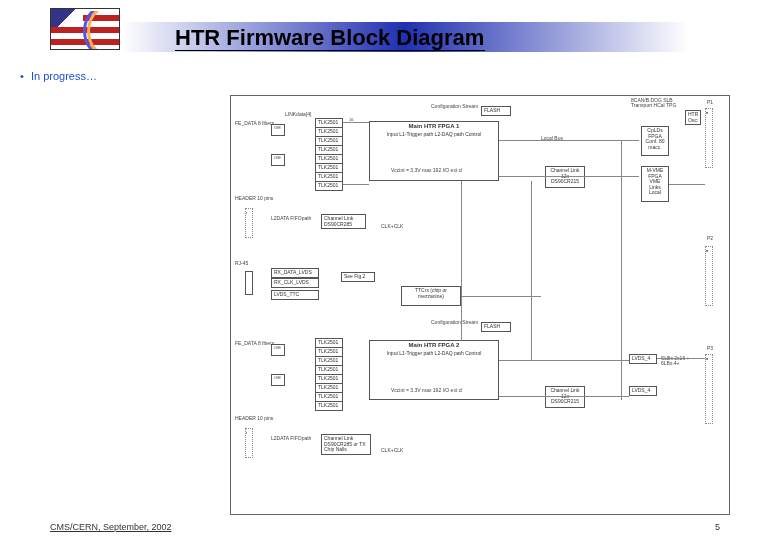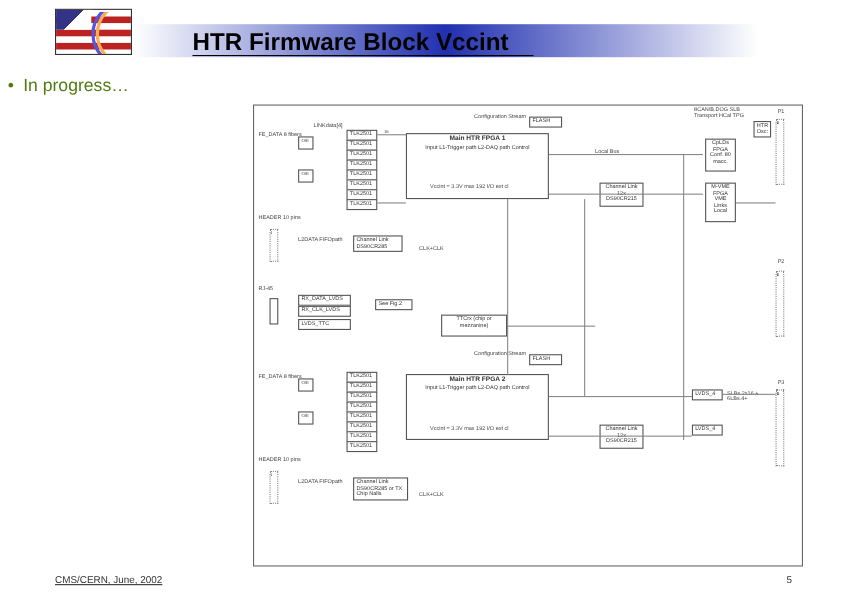--- a/index.html
+++ b/index.html
@@ -7,21 +7,21 @@
 .logo{position:absolute;left:50px;top:8px;width:70px;height:42px;border:1px solid #333;background:#fff}
 .logo-stripes{position:absolute;left:0;top:0;width:100%;height:100%}
 .stripe{height:6px;background:#b22;margin-top:6px}
 .logo-flag{position:absolute;left:0;top:0;width:32px;height:18px;background:linear-gradient(135deg,#338 50%,#fff 50%)}
 .logo-swoosh{position:absolute;right:2px;top:2px;width:34px;height:38px;overflow:hidden}
 .swoosh-stroke{position:absolute;width:60px;height:60px;border:3px solid #fa5;border-radius:50%;right:-30px;top:-10px}
 .swoosh-stroke.b{border-color:#55d;right:-26px}
 .title-bar{position:absolute;left:50px;top:22px;right:20px;height:30px;background:linear-gradient(90deg,#fff 0%,#fff 10%,#2030b0 50%,#fff 90%);z-index:-1}
 .title{position:absolute;left:175px;top:25px;font-size:22px;font-weight:bold;color:#000}
 .title-underline{position:absolute;left:175px;top:50px;width:310px;height:1px;border-bottom:1px solid #000}
-.bullet{position:absolute;left:7px;top:70px;font-size:16px;color:#4d7c0f}
+.bullet{position:absolute;left:20px;top:70px;font-size:11px;color:#1d4ed8}
 .bullet::before{content:"• ";margin-right:4px}
 .footer-left{position:absolute;left:50px;bottom:8px;font-size:9px;color:#333;text-decoration:underline}
 .footer-right{position:absolute;right:60px;bottom:8px;font-size:9px;color:#333}
 .diagram{position:absolute;left:230px;top:95px;width:500px;height:420px;border:1px solid #666;background:#fff;font-size:5px;color:#333}
 .box{position:absolute;border:1px solid #555;background:#fff;padding:1px 2px;line-height:1.1}
 .lbl{position:absolute;font-size:5px;color:#444;line-height:1}
 .conn{position:absolute;border:0.5px dotted #888;width:8px;height:30px}
 .dots{font-size:4px;letter-spacing:-1px}
 .line{position:absolute;background:#888}
 .hline{height:1px}.vline{width:1px}
@@ -35,24 +35,24 @@
       <div class="stripe"></div>
       <div class="stripe"></div>
     </div>
   <div class="logo-flag"></div>
   <div class="logo-swoosh">
       <div class="swoosh-stroke"></div>
       <div class="swoosh-stroke b"></div>
     </div>
 </div>
 <div class="title-bar"></div>
-<div class="title">HTR Firmware Block Vccint</div>
+<div class="title">HTR Firmware Block Diagram</div>
 <div class="title-underline"></div>
 <div class="bullet">In progress…</div>
-<div class="footer-left">CMS/CERN, June, 2002</div>
+<div class="footer-left">CMS/CERN, September, 2002</div>
 <div class="footer-right">5</div>
 
 <div class="diagram">
 
   <div class="lbl" style="left:200px;top:8px">Configuration
 Stream</div>
   <div class="box" style="left:250px;top:10px;width:30px">FLASH</div>
   <div class="box" style="left:138px;top:25px;width:130px;height:60px;font-size:6px;font-weight:bold;text-align:center">
     <span>Main HTR FPGA 1</span>
     <div style="font-weight:normal;font-size:5px;margin-top:2px">Input

